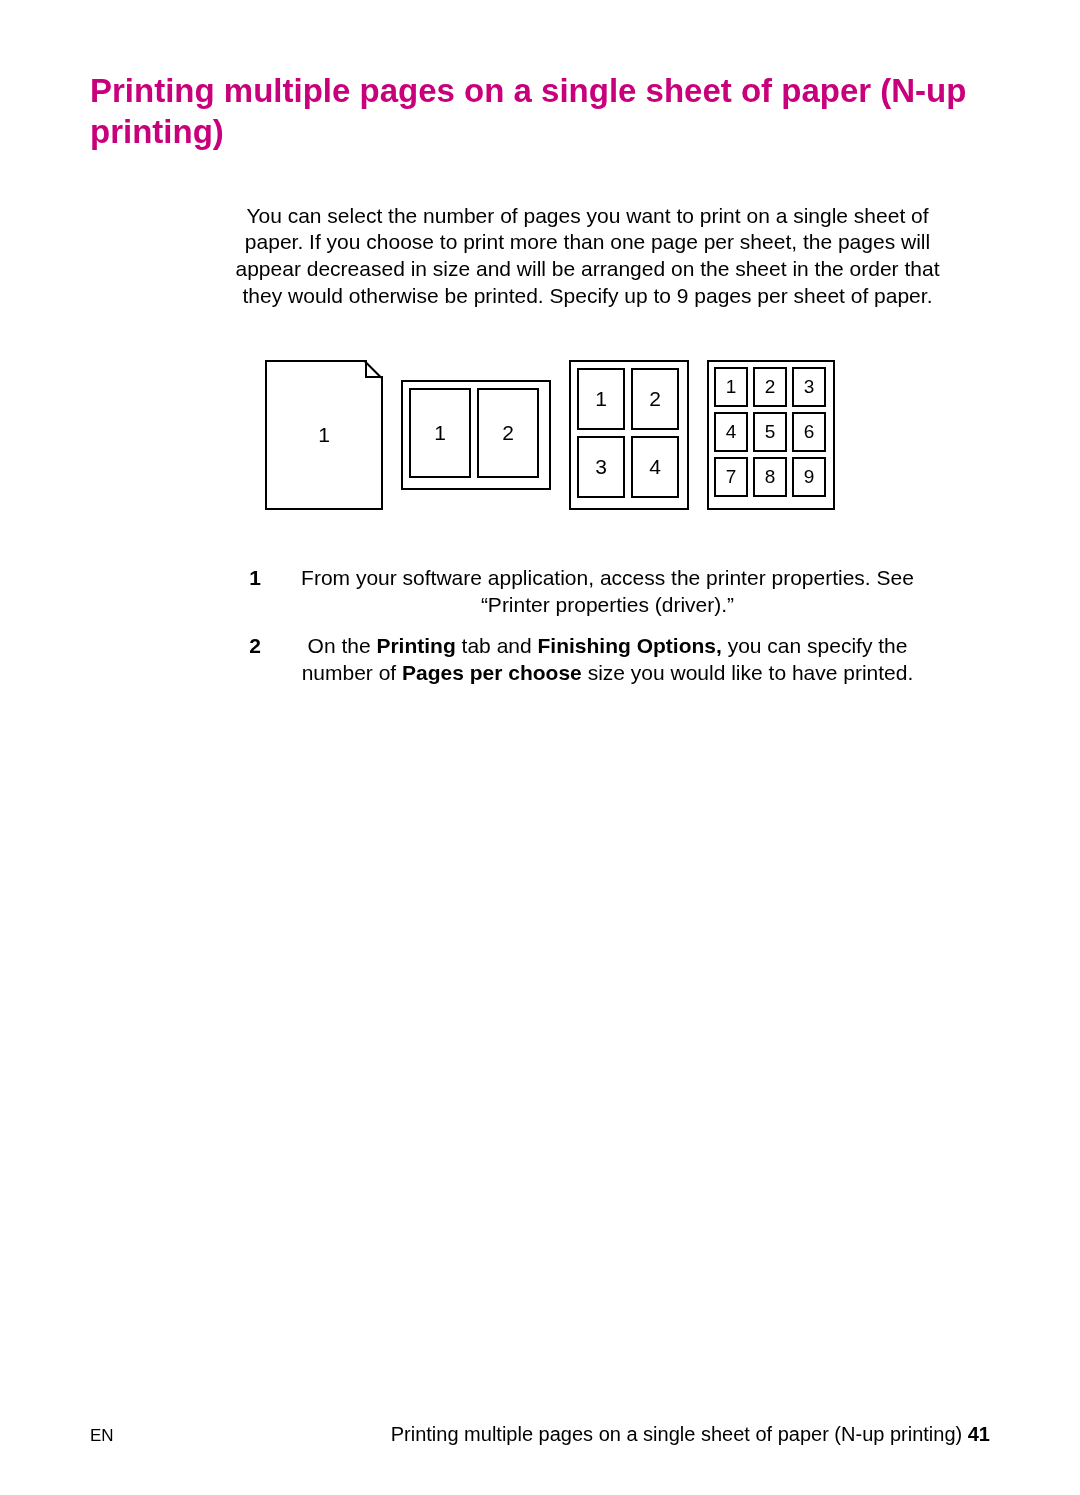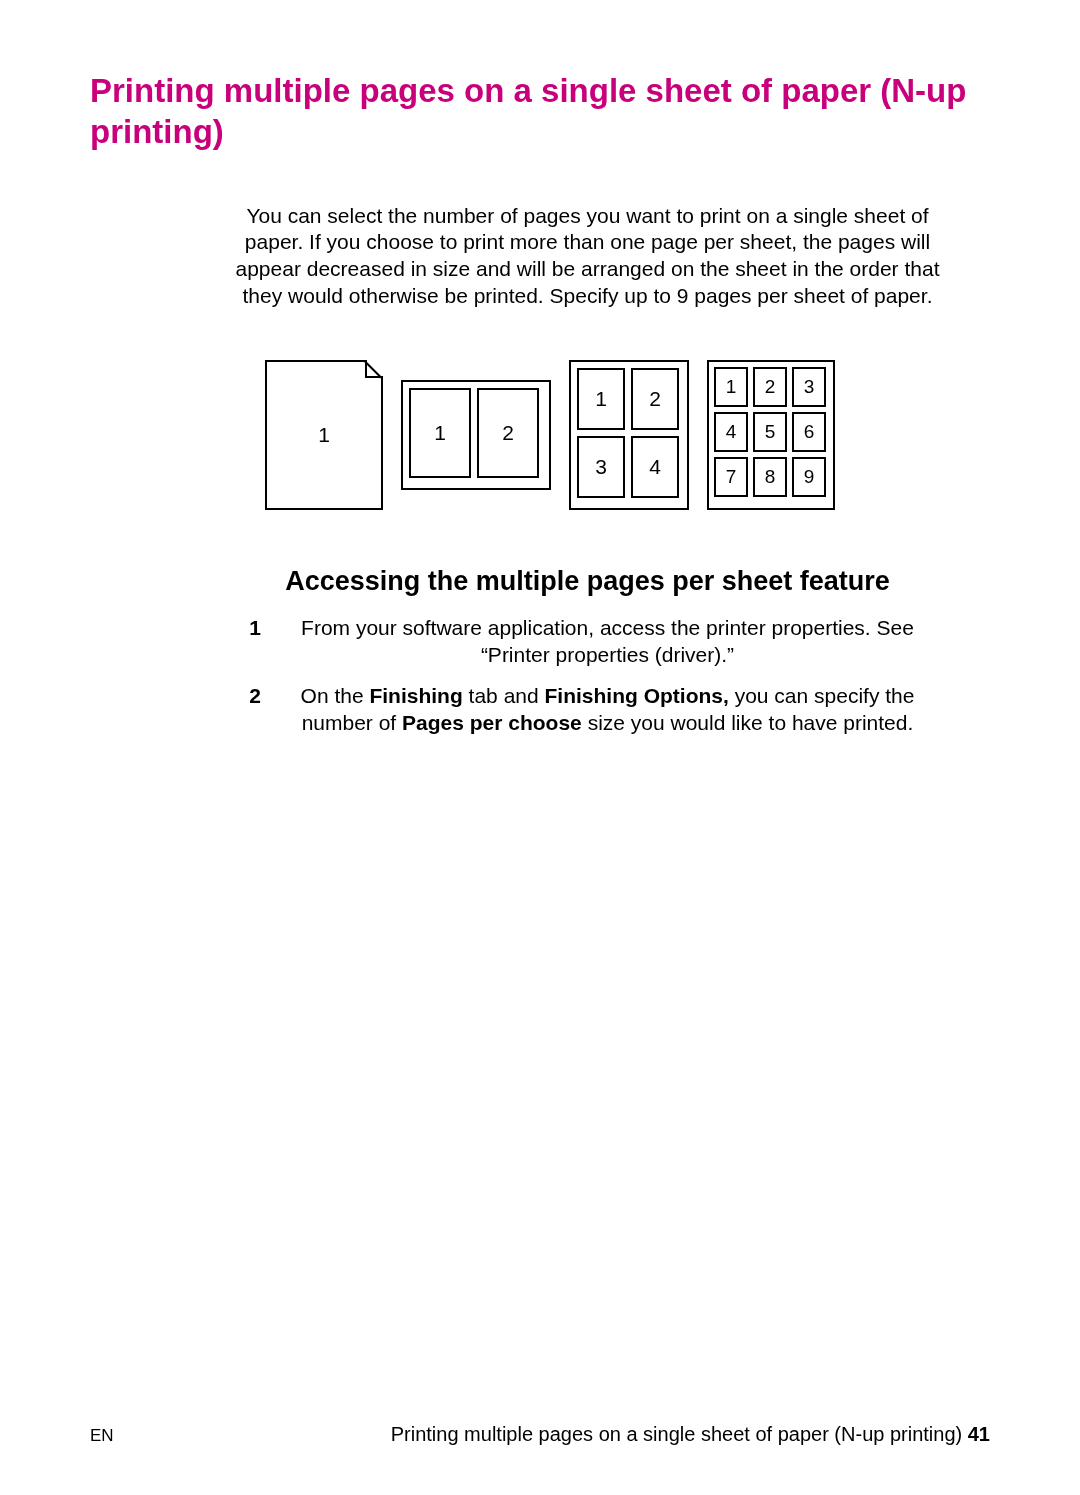--- a/index.html
+++ b/index.html
@@ -181,31 +181,30 @@
           <div class="cell">6</div>
         </div>
         <div class="row">
           <div class="cell">7</div>
           <div class="cell">8</div>
           <div class="cell">9</div>
         </div>
       </div>
     </div>
 
-    <h2>Accessing the multiple pages per sheet feature</h2>
 
     <div class="step">
       <div class="num">1</div>
       <div class="txt">From your software application, access the printer properties. See “Printer properties (driver).”</div>
     </div>
 
     <div class="step">
       <div class="num">2</div>
       <div class="txt">
-        <span>On the </span><b>Finishing</b><span> tab and </span><b>Finishing Options,</b><span> you can specify the number of </span><b>Pages per choose</b><span> size you would like to have printed.</span>
+        <span>On the </span><b>Printing</b><span> tab and </span><b>Finishing Options,</b><span> you can specify the number of </span><b>Pages per choose</b><span> size you would like to have printed.</span>
       </div>
     </div>
 
   </div>
 
   <div class="footer">
     <span class="lang">EN</span>
     <span class="right">
       <span>Printing multiple pages on a single sheet of paper (N-up printing) </span><b>41</b>
     </span>

